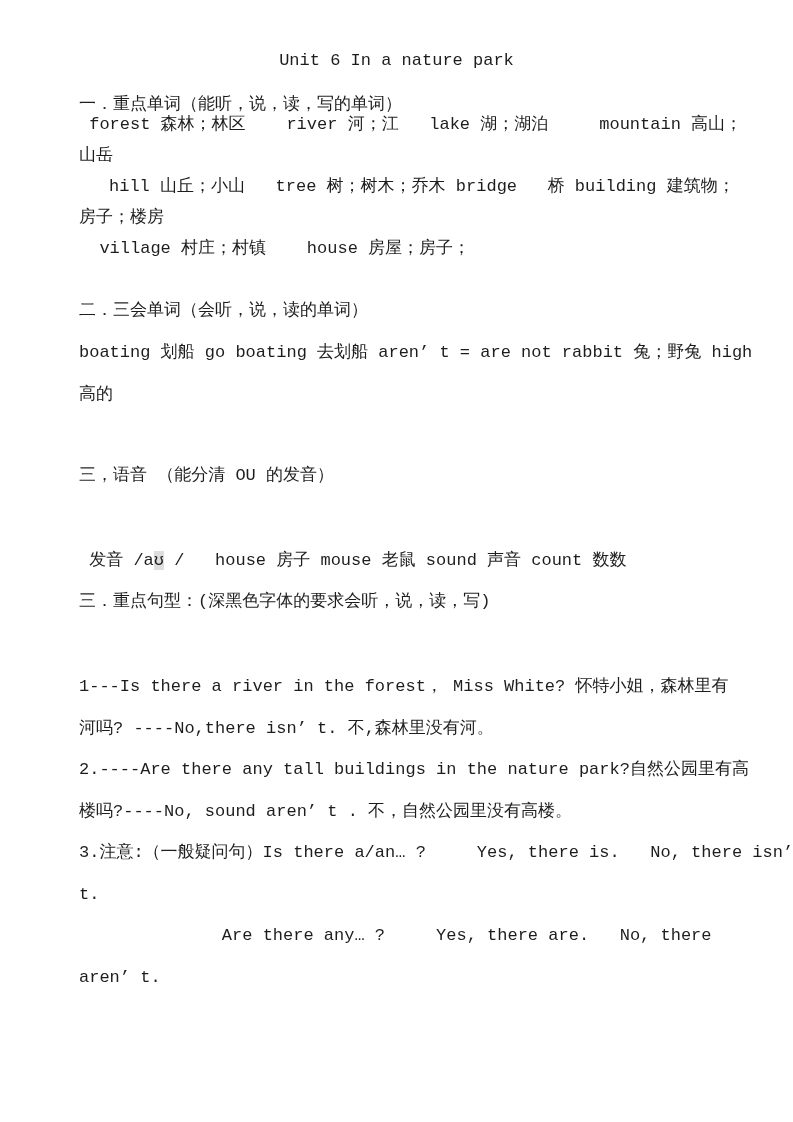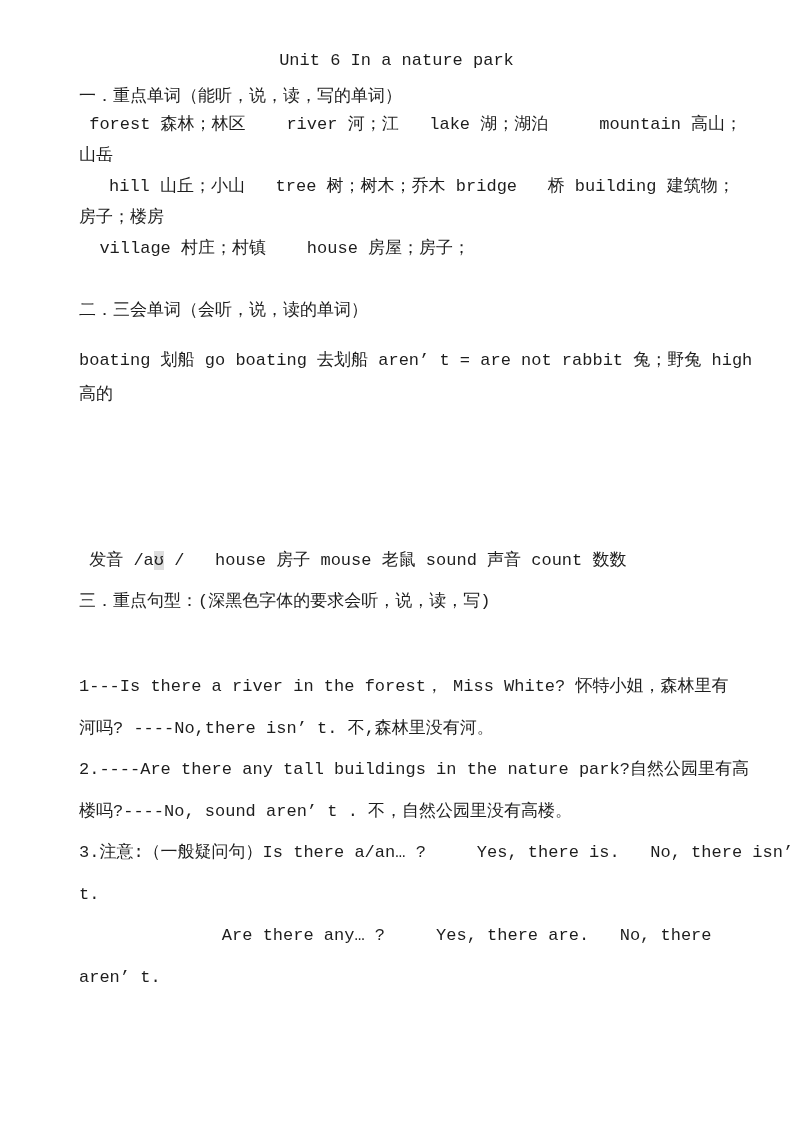--- a/index.html
+++ b/index.html
@@ -26,28 +26,28 @@
     top: 49px;
     line-height: 24px;
   }
   .line {
     position: absolute;
     left: 79px;
     white-space: pre;
     line-height: 24px;
   }
   
-  .l0  { top: 85px; text-align: right;  }
+  .l0  { top: 93px; text-align: right;  }
   .l1  { top: 113px; }
   .l2  { top: 144px; }
   .l3  { top: 175px; margin-left: 30px; }
   .l4  { top: 206px; }
   .l5  { top: 237px; }
   .l6  { top: 299px; }
-  .l7  { top: 341px; margin-top: 8px; }
+  .l7  { top: 341px; }
   .l8  { top: 383px; }
   .l9  { top: 464px; }
   .l10 { top: 549px; }
   .l11 { top: 590px; }
   .l12 { top: 675px; }
   .l13 { top: 717px; }
   .l14 { top: 758px; }
   .l15 { top: 800px; }
   .l16 { top: 841px; }
   .l17 { top: 883px; }
@@ -68,20 +68,21 @@
   <div class="line l1"> forest 森林；林区    river 河；江   lake 湖；湖泊     mountain 高山；</div>
   <div class="line l2">山岳</div>
   <div class="line l3">hill 山丘；小山   tree 树；树木；乔木 bridge   桥 building 建筑物；</div>
   <div class="line l4">房子；楼房</div>
   <div class="line l6">二．三会单词（会听，说，读的单词）</div>
 
   <div class="line l5">  village 村庄；村镇    house 房屋；房子；</div>
   <div class="line l7">boating 划船 go boating 去划船 aren’ t = are not rabbit 兔；野兔 high</div>
   <div class="line l8">高的</div>
 
+  <div class="line l9">三，语音 （能分清 OU 的发音）</div>
 
   <div class="line l10"><span> 发音 /a</span><span class="hl">ʊ</span><span> /   house 房子 mouse 老鼠 sound 声音 count 数数</span></div>
 
   <div class="line l11">三．重点句型：(深黑色字体的要求会听，说，读，写)</div>
   <div class="line l12">1---Is there a river in the forest， Miss White? 怀特小姐，森林里有</div>
   <div class="line l13">河吗? ----No,there isn’ t. 不,森林里没有河。</div>
   <div class="line l14">2.----Are there any tall buildings in the nature park?自然公园里有高</div>
   <div class="line l15">楼吗?----No, sound aren’ t . 不，自然公园里没有高楼。</div>
   <div class="line l16">3.注意:（一般疑问句）Is there a/an… ?     Yes, there is.   No, there isn’</div>
   <div class="line l17">t.</div>

